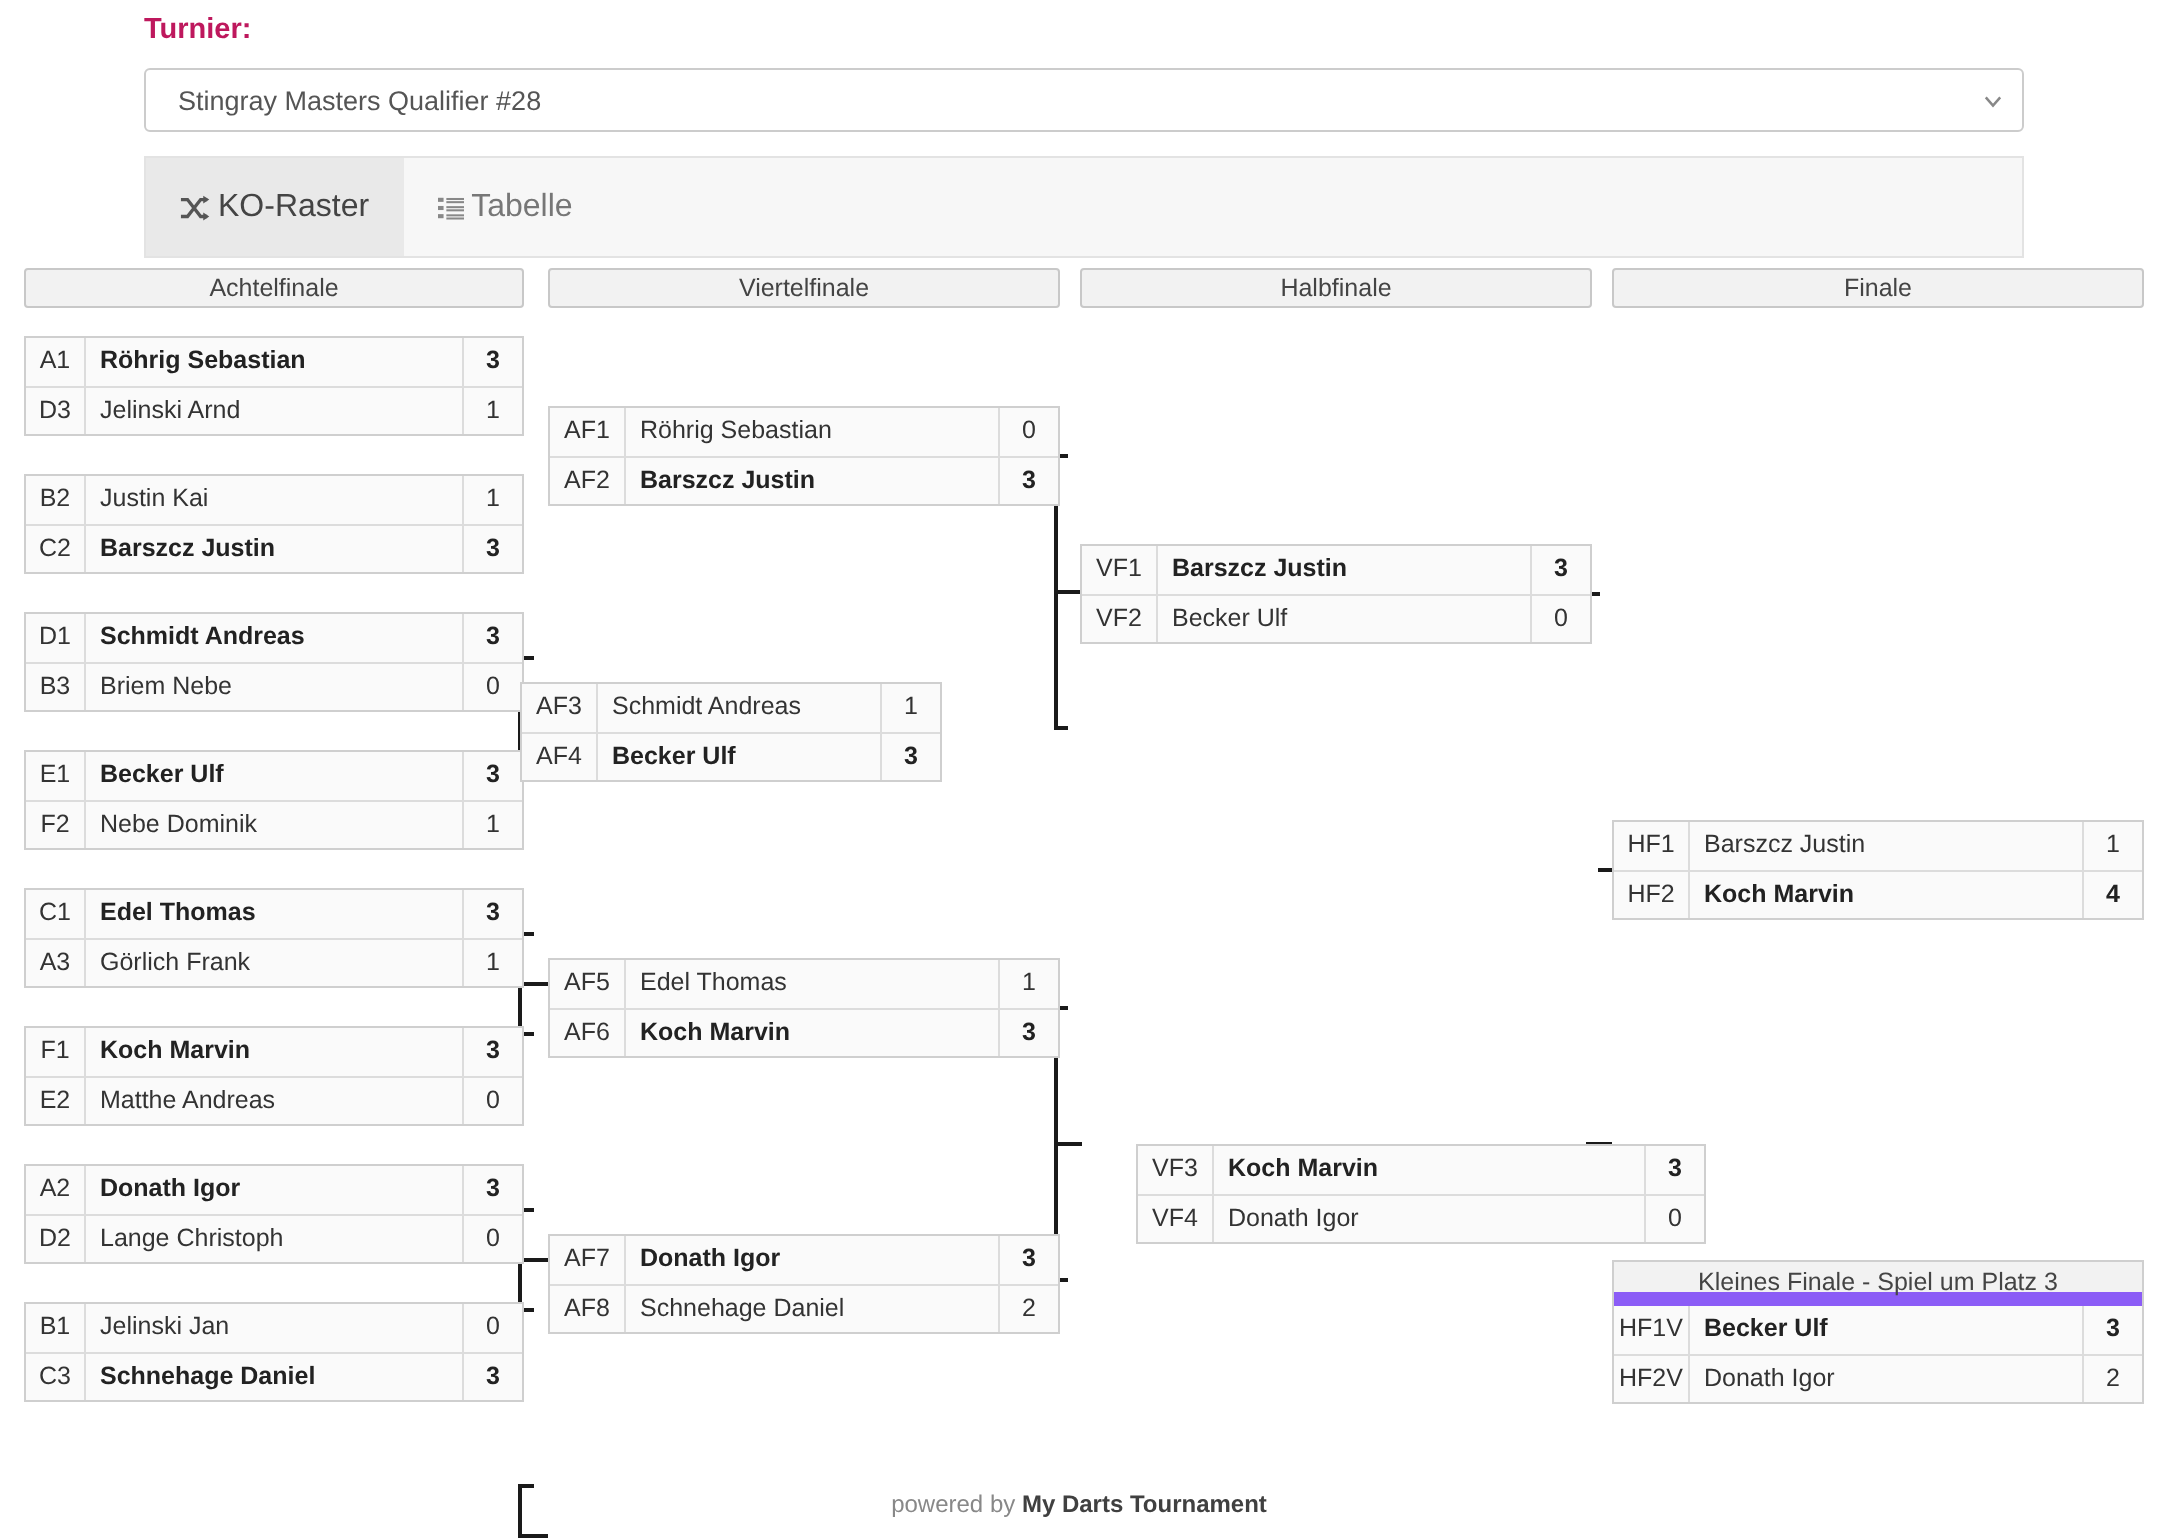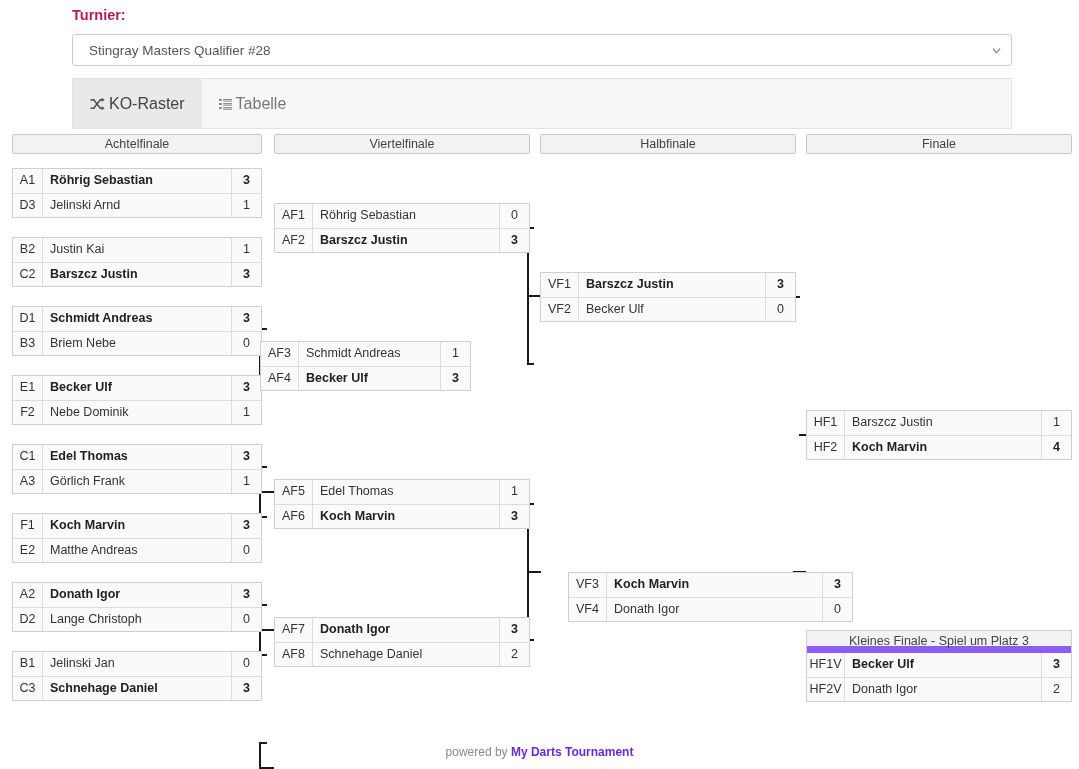--- a/index.html
+++ b/index.html
@@ -164,21 +164,21 @@
   
   .footer {
     position: absolute;
     left: 0; top: 745px;
     width: 1079px;
     text-align: center;
     font-size: 12px;
     color: #888888;
   }
   .footer a {
-    color: #6d28d9;
+    color: #404040;
     font-weight: bold;
     text-decoration: none;
     text-align: center;
   }
 </style>
 </head>
 <body>
 
 <div id="page">
 

